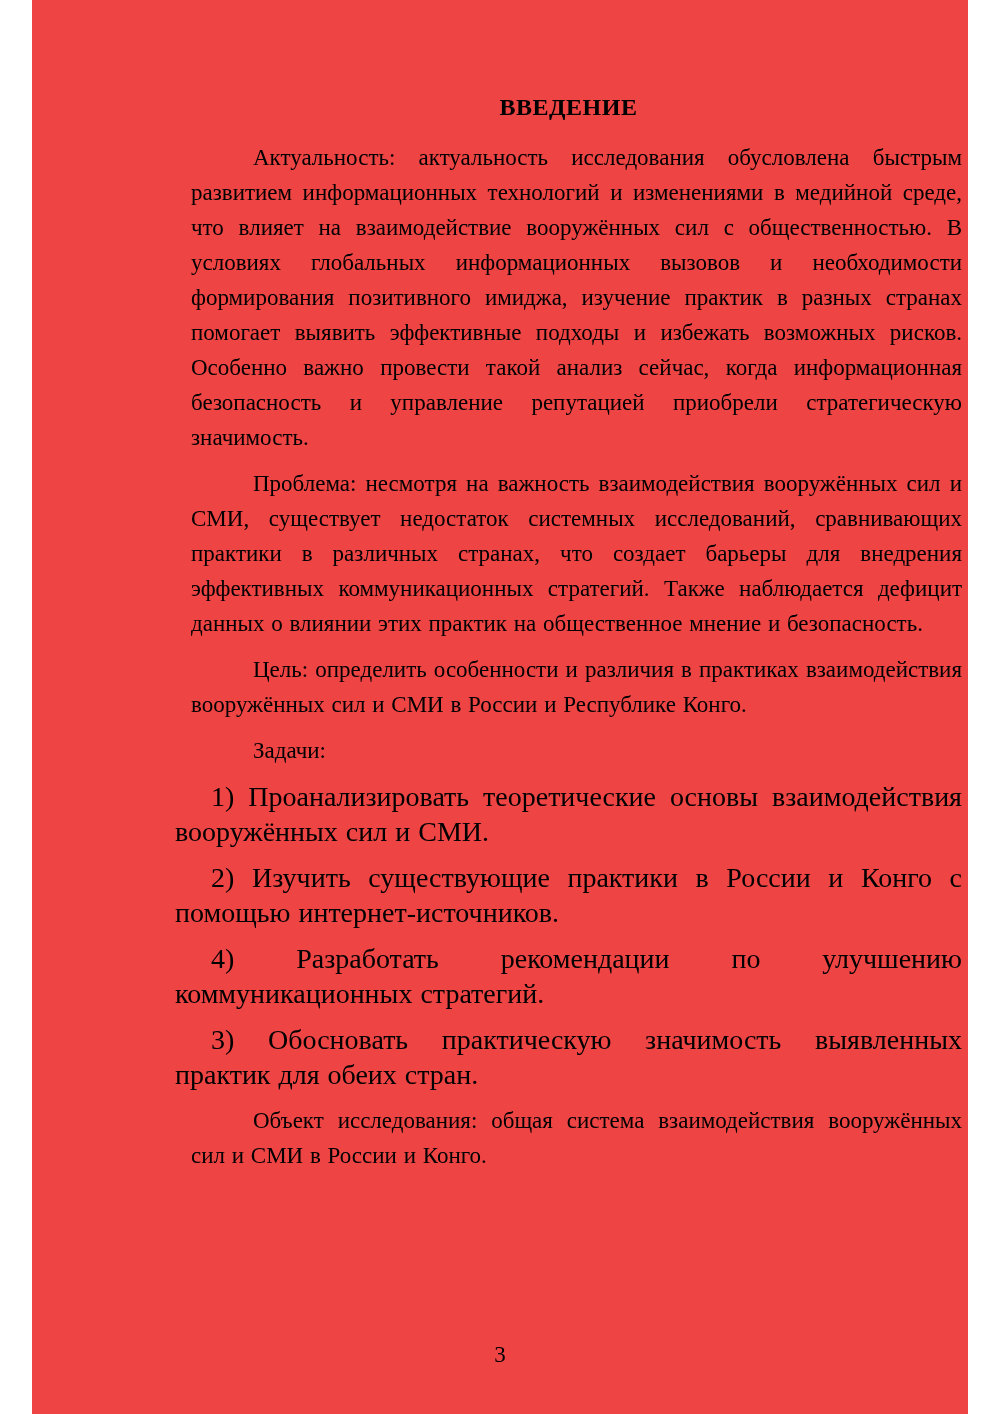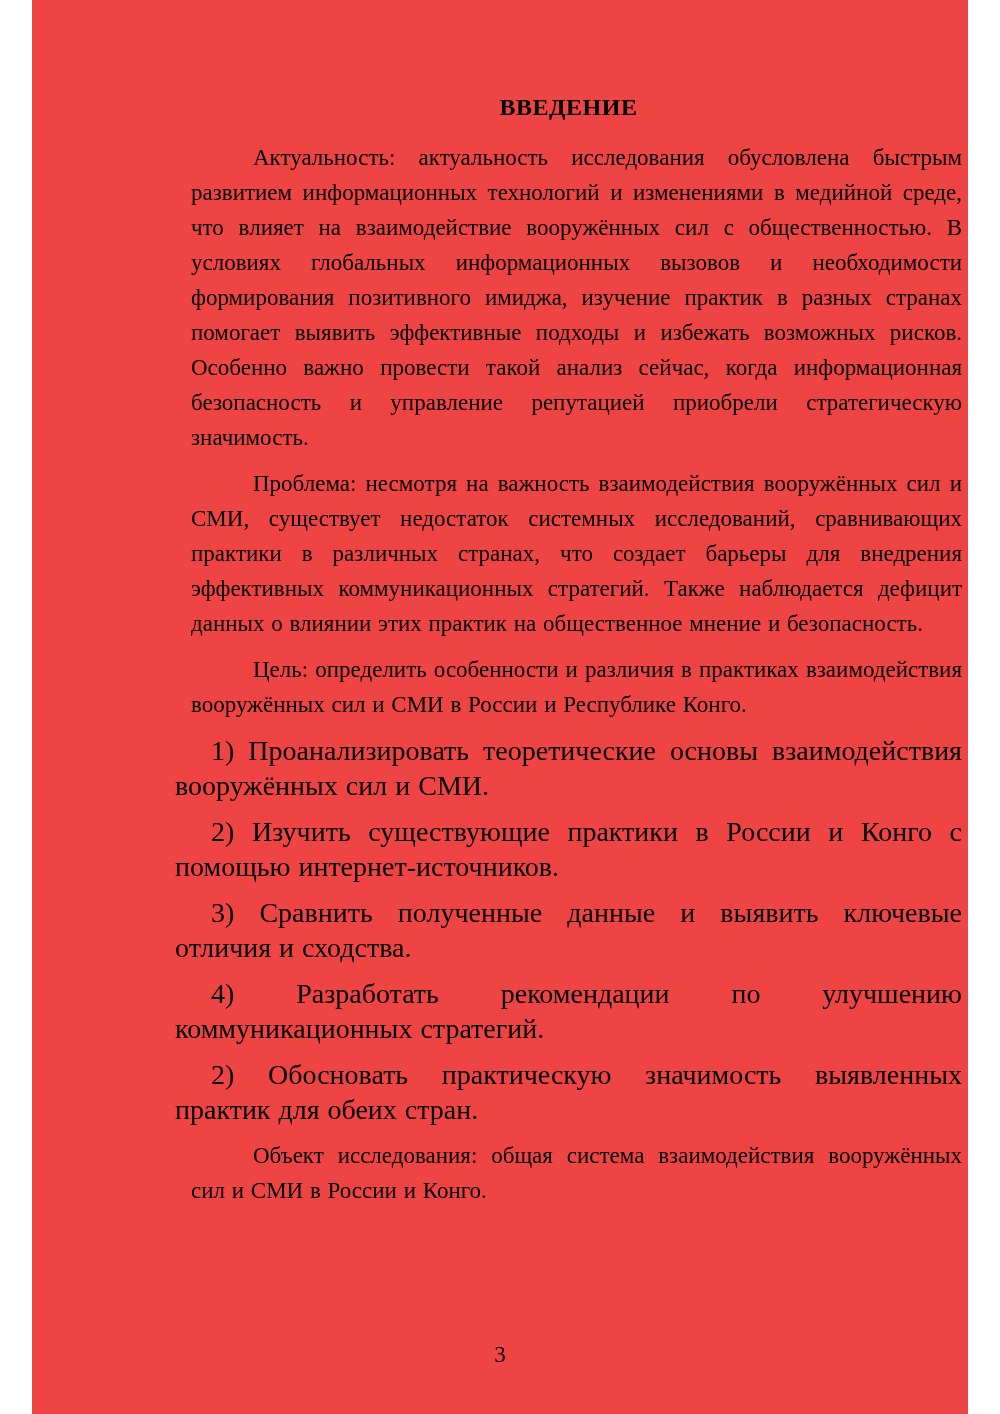--- a/index.html
+++ b/index.html
@@ -65,29 +65,29 @@
   <div class="content">
 
     <h1 class="doc-title">ВВЕДЕНИЕ</h1>
 
     <p class="para">Актуальность: актуальность исследования обусловлена быстрым развитием информационных технологий и изменениями в медийной среде, что влияет на взаимодействие вооружённых сил с общественностью. В условиях глобальных информационных вызовов и необходимости формирования позитивного имиджа, изучение практик в разных странах помогает выявить эффективные подходы и избежать возможных рисков. Особенно важно провести такой анализ сейчас, когда информационная безопасность и управление репутацией приобрели стратегическую значимость.</p>
 
     <p class="para">Проблема: несмотря на важность взаимодействия вооружённых сил и СМИ, существует недостаток системных исследований, сравнивающих практики в различных странах, что создает барьеры для внедрения эффективных коммуникационных стратегий. Также наблюдается дефицит данных о влиянии этих практик на общественное мнение и безопасность.</p>
 
     <p class="para">Цель: определить особенности и различия в практиках взаимодействия вооружённых сил и СМИ в России и Республике Конго.</p>
 
+    <p class="para">Задачи:</p>
 
     <p class="task-item">1) Проанализировать теоретические основы взаимодействия вооружённых сил и СМИ.</p>
 
     <p class="task-item">2) Изучить существующие практики в России и Конго с помощью интернет-источников.</p>
 
-    <p class="task-item">3) Сравнить полученные данные и выявить ключевые отличия и сходства.</p>
 
     <p class="task-item">4) Разработать рекомендации по улучшению коммуникационных стратегий.</p>
 
-    <p class="task-item">2) Обосновать практическую значимость выявленных практик для обеих стран.</p>
+    <p class="task-item">3) Обосновать практическую значимость выявленных практик для обеих стран.</p>
 
     <p class="para">Объект исследования: общая система взаимодействия вооружённых сил и СМИ в России и Конго.</p>
 
   </div>
 
   <div class="page-number">3</div>
 </div>
 
 </body></html>

